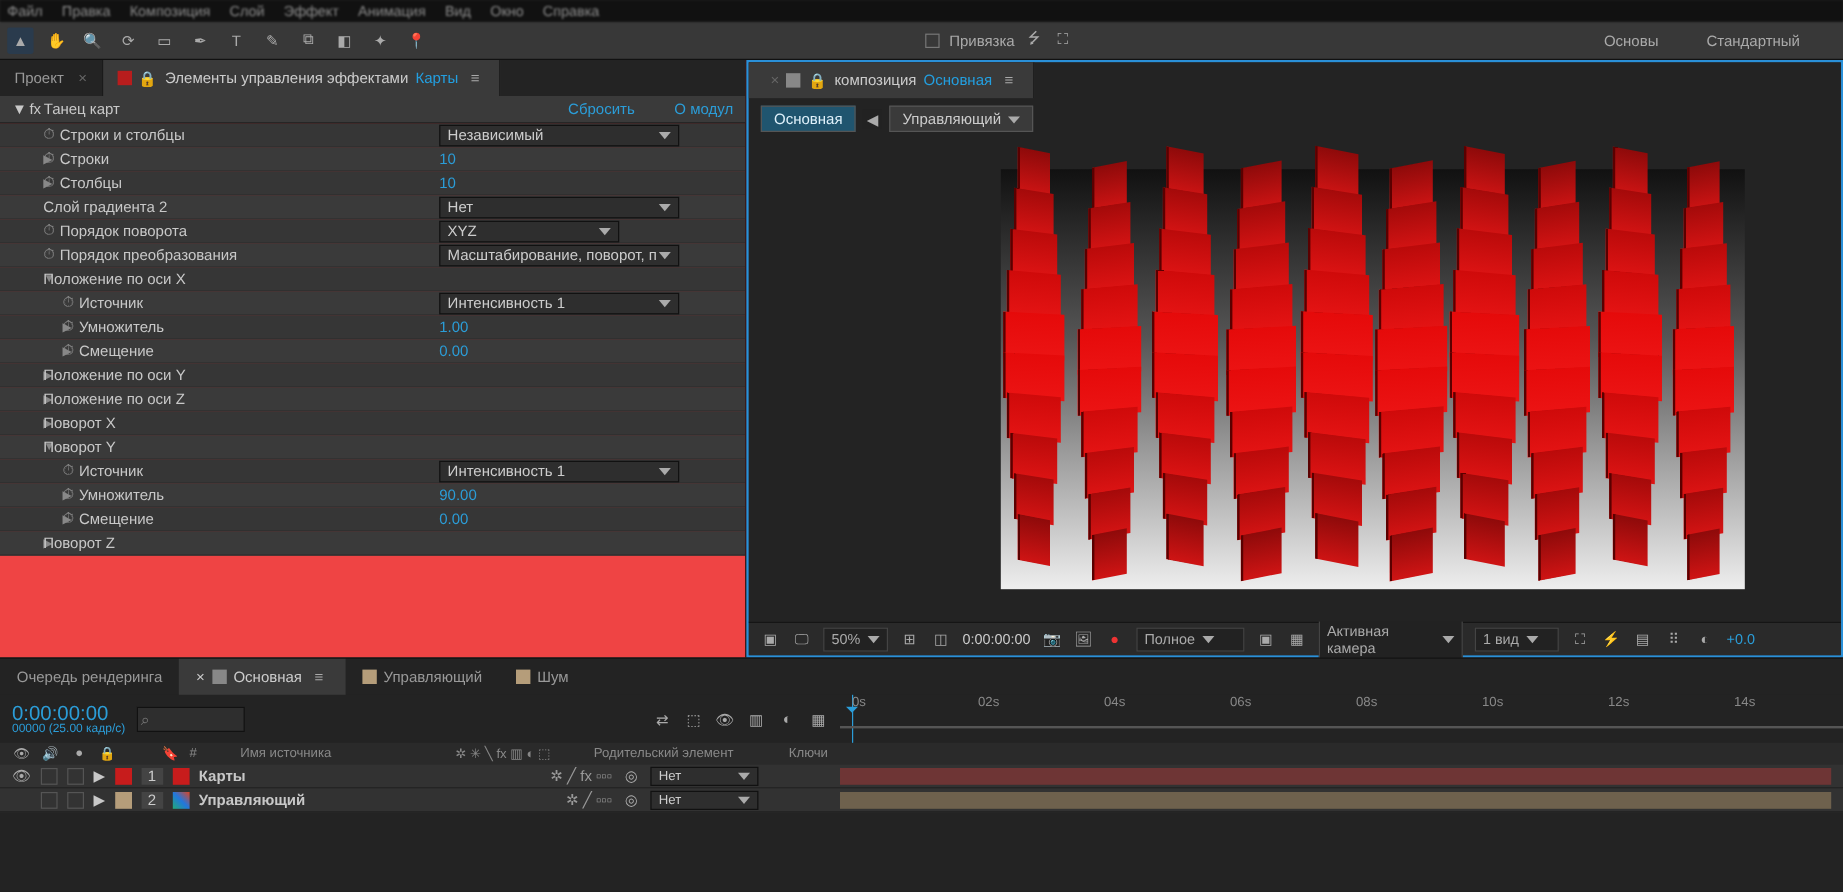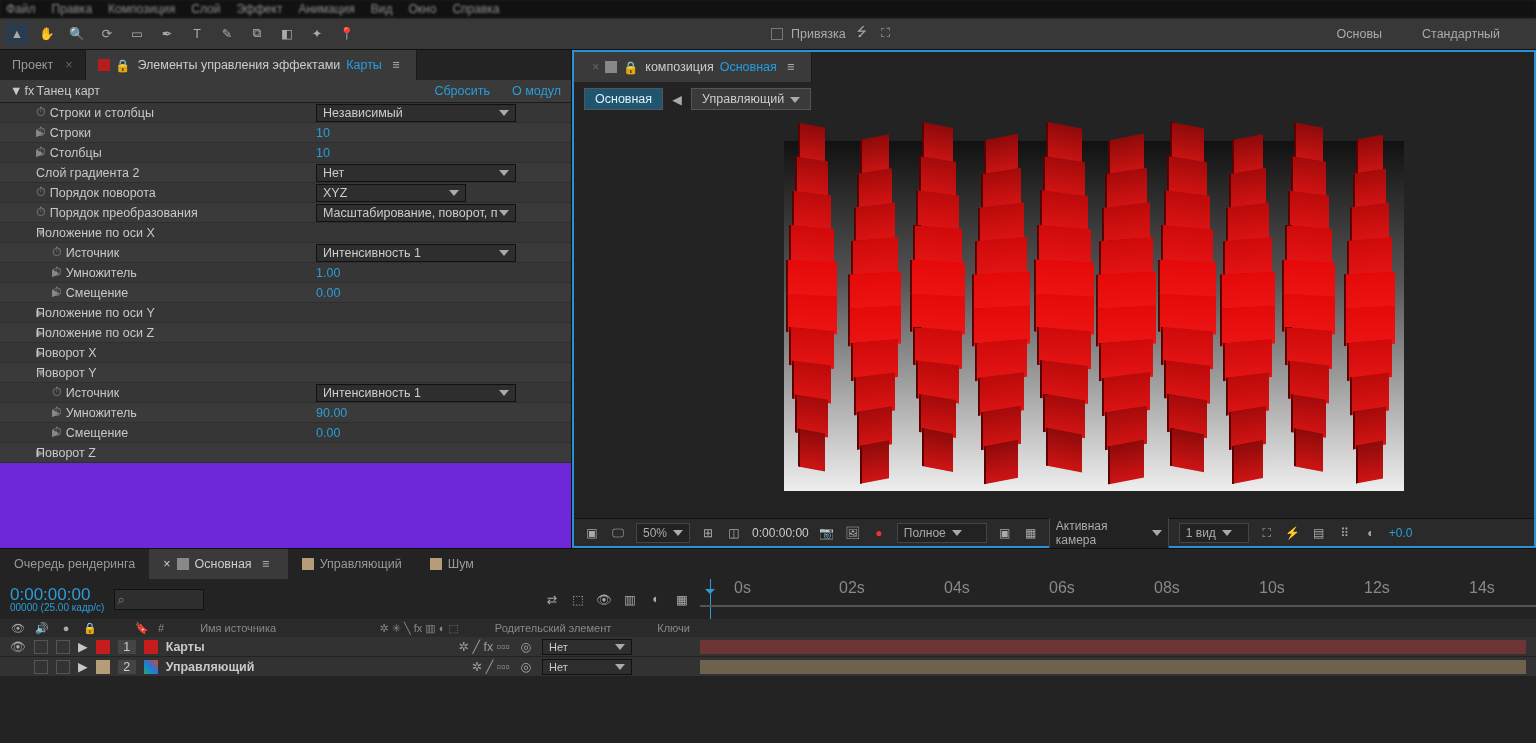--- a/index.html
+++ b/index.html
@@ -12,21 +12,21 @@
 
 .toolbar { height:32px; background:#383838; display:flex; align-items:center; padding:0 6px; gap:8px; border-bottom:1px solid #111;}
 .tool { width:22px; height:22px; display:flex; align-items:center; justify-content:center; color:#aaa; border-radius:2px; }
 .tool.sel { background:#2a3b4d; }
 .toolbar .spacer { flex:1; }
 .workspace-tabs { display:flex; gap:40px; padding:0 30px; color:#aaa;}
 .snap { display:flex; align-items:center; gap:8px; color:#aaa;}
 
 
 .main { position:absolute; top:50px; bottom:195px; left:0; right:0; display:flex; }
-.left-panel { width:572px; background:#6d28d9; border-right:1px solid #111; display:flex; flex-direction:column;}
+.left-panel { width:622px; background:#ef4444; border-right:1px solid #111; display:flex; flex-direction:column;}
 .comp-panel { flex:1; background:#272727; border:2px solid #2a90d8; display:flex; flex-direction:column;}
 
 
 .panel-tabs { height:30px; display:flex; align-items:center; background:#232323;}
 .ptab { padding:0 12px; height:30px; display:flex; align-items:center; gap:6px; border-right:1px solid #1a1a1a; color:#999;}
 .ptab.active { background:#3a3a3a; color:#ccc;}
 .redchip { width:12px; height:12px; background:#b81d1d; display:inline-block;}
 .graychip { width:12px; height:12px; background:#888; display:inline-block;}
 .ptab .close{ margin-left:6px; color:#666;}
 .linktext { color:#239fe0; }
@@ -37,21 +37,21 @@
 .crumb .layer { color:#bbb;}
 .flow-tabs { display:flex; gap:6px; align-items:center; padding:6px 10px; background:#232323;}
 .flow-btn { background:#3a3a3a; color:#ccc; padding:3px 10px; border:1px solid #555;}
 .flow-btn.on { background:#20556f; color:#dff1fb;}
 .flow-arrow{ width:16px;height:16px;background:#222;color:#aaa;display:flex;align-items:center;justify-content:center;}
 .caret{width:0;height:0;border-left:5px solid transparent;border-right:5px solid transparent;border-top:6px solid #aaa;display:inline-block;margin-left:6px;}
 
 
 .fx-header { display:flex; padding:4px 10px; background:#3a3a3a; border-bottom:1px solid #1a1a1a; align-items:center;}
 .fx-header .name { color:#c8c8c8;}
-.fx-header .reset { margin-left:auto; margin-right:22px; color:#2b9dd8;}
+.fx-header .reset { margin-left:auto; margin-right:33px; color:#2b9dd8;}
 .fx-header .about { color:#2b9dd8;}
 .fx-rows { flex:1; overflow:auto;}
 .row { display:flex; align-items:center; height:20px; padding:0 10px; background:#3a3a3a; border-bottom:1px solid #2e2e2e;}
 .row:nth-child(odd){ background:#363636;}
 .row .twirl { width:14px; color:#888; font-size:10px;}
 .row .stop { color:#888; margin-right:4px;}
 .row .label { color:#c8c8c8;}
 .row .val { margin-left:auto; width:245px;}
 .num { color:#2b9dd8; }
 .dropdown { background:#2e2e2e; color:#ccc; padding:1px 6px; width:200px; display:flex; align-items:center; border:1px solid #111;}
@@ -75,21 +75,21 @@
 .btab { padding:0 14px; height:30px; display:flex; align-items:center; gap:6px; color:#999;}
 .btab.active{ background:#3a3a3a; color:#ccc;}
 .timebar { height:40px; display:flex; align-items:center;}
 .tb-left { width:700px; display:flex; align-items:center; padding:0 10px; gap:10px;}
 .tc { color:#2b9dd8; font-size:17px; line-height:1;}
 .tc2{ color:#2b9dd8; font-size:10px; line-height:1;}
 .search{ background:#2e2e2e; border:1px solid #111; color:#999; padding:2px; width:90px;}
 .tb-icons{ margin-left:auto; display:flex; gap:10px; color:#888;}
 .tb-right{ flex:1; position:relative; height:40px; }
 .ruler{ position:absolute; left:0; right:0; top:26px; height:2px; background:#555;}
-.tick{ position:absolute; top:0; color:#888; font-size:16px;padding-left:24px;}
+.tick{ position:absolute; top:0; color:#888; font-size:11px;}
 .playhead{ position:absolute; top:0; bottom:0; width:1px; background:#2b9dd8; left:10px;}
 .playhead::before{content:"";position:absolute;top:10px;left:-5px;border:5px solid transparent;border-top-color:#2b9dd8;}
 .grid-head{ height:18px; display:flex; align-items:center; background:#2a2a2a; font-size:11px; color:#888;}
 .gh-left{ width:700px; display:flex; align-items:center; gap:8px; padding:0 10px;}
 .layer-row{ height:20px; display:flex; align-items:center; background:#323232; border-bottom:1px solid #222;}
 .layer-row .lleft{ width:700px; display:flex; align-items:center; gap:8px; padding:0 10px;}
 .clip{ height:14px; flex:1; margin-right:10px;}
 .clip.red{ background:#6e3535;}
 .clip.tan{ background:#6e614d;}
 .numcell{ width:18px;text-align:center; color:#ccc; background:#444;}

